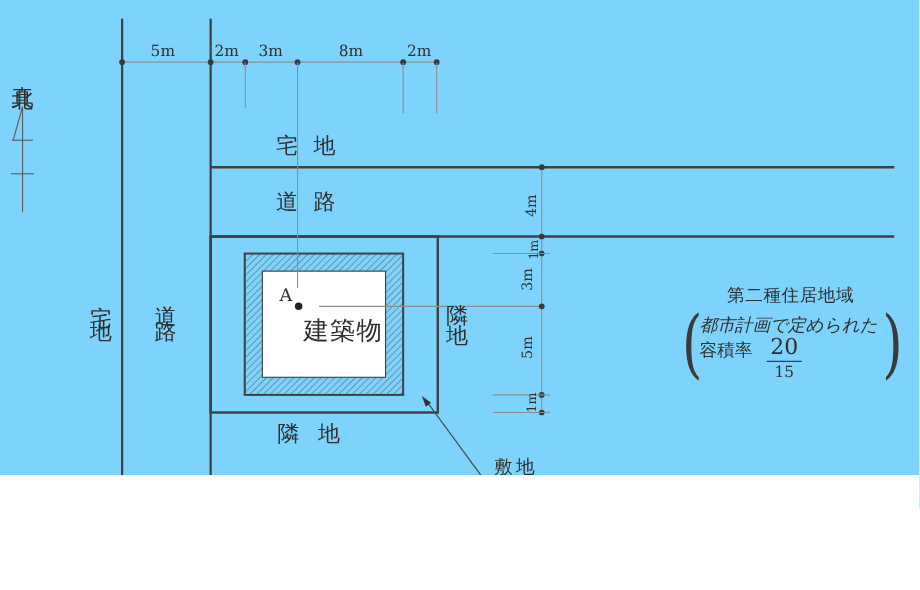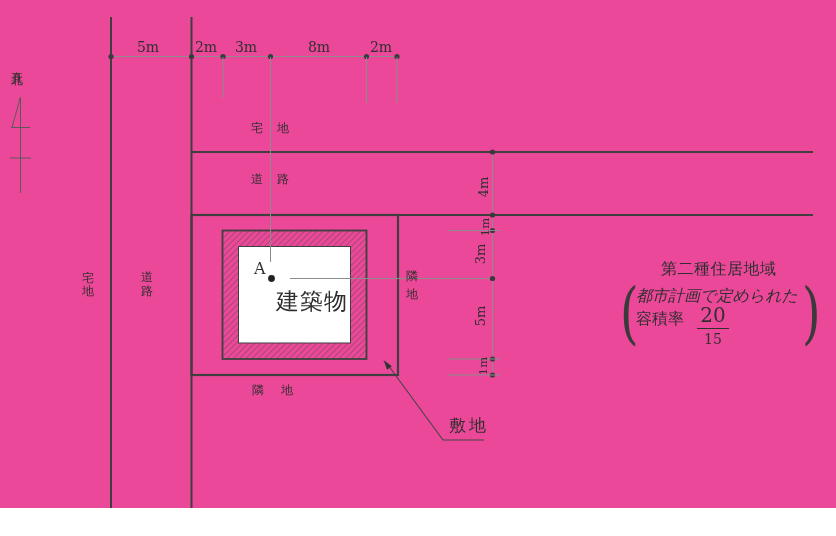--- a/index.html
+++ b/index.html
@@ -1,28 +1,28 @@
 <!DOCTYPE html>
 <html><head>
 <meta charset="utf-8">
 <style>
   html,body { margin:0; padding:0; background:#fff; }
   .canvas {
-    position:relative; width:836px; height:508px; background:#ec4899;
+    position:relative; width:836px; height:432px; background:#7dd3fc;
     font-family:"DejaVu Serif","Liberation Serif",serif; color:#2f2f2f;
     overflow:hidden;
   }
   .canvas svg { position:absolute; left:0; top:0; }
   .lbl { position:absolute; white-space:nowrap; line-height:1; }
   .v { writing-mode:vertical-rl; text-orientation:upright; }
   .rot { transform:rotate(-90deg); transform-origin:center center; text-align:center; }
   .dimlbl { width:30px; text-align:center; font-size:14px; }
   .rdim { width:30px; height:14px; font-size:13px; }
   .rdim-s { width:30px; height:12px; font-size:11.5px; }
-  .kanji16 { font-size:12px; }
+  .kanji16 { font-size:20px; }
   .paren { font-size:68px; line-height:62px; font-weight:400; transform:scaleX(0.7); transform-origin:left top; color:#3a3a3a; }
   .frac { position:absolute; width:32px; text-align:center; }
   .frac .num { font-size:20px; line-height:1; padding-bottom:3px; border-bottom:1px solid #2f2f2f; }
   .frac .den { font-size:14px; line-height:1; padding-top:3px; }
 </style>
 </head>
 <body>
 
 <div class="canvas">
 

